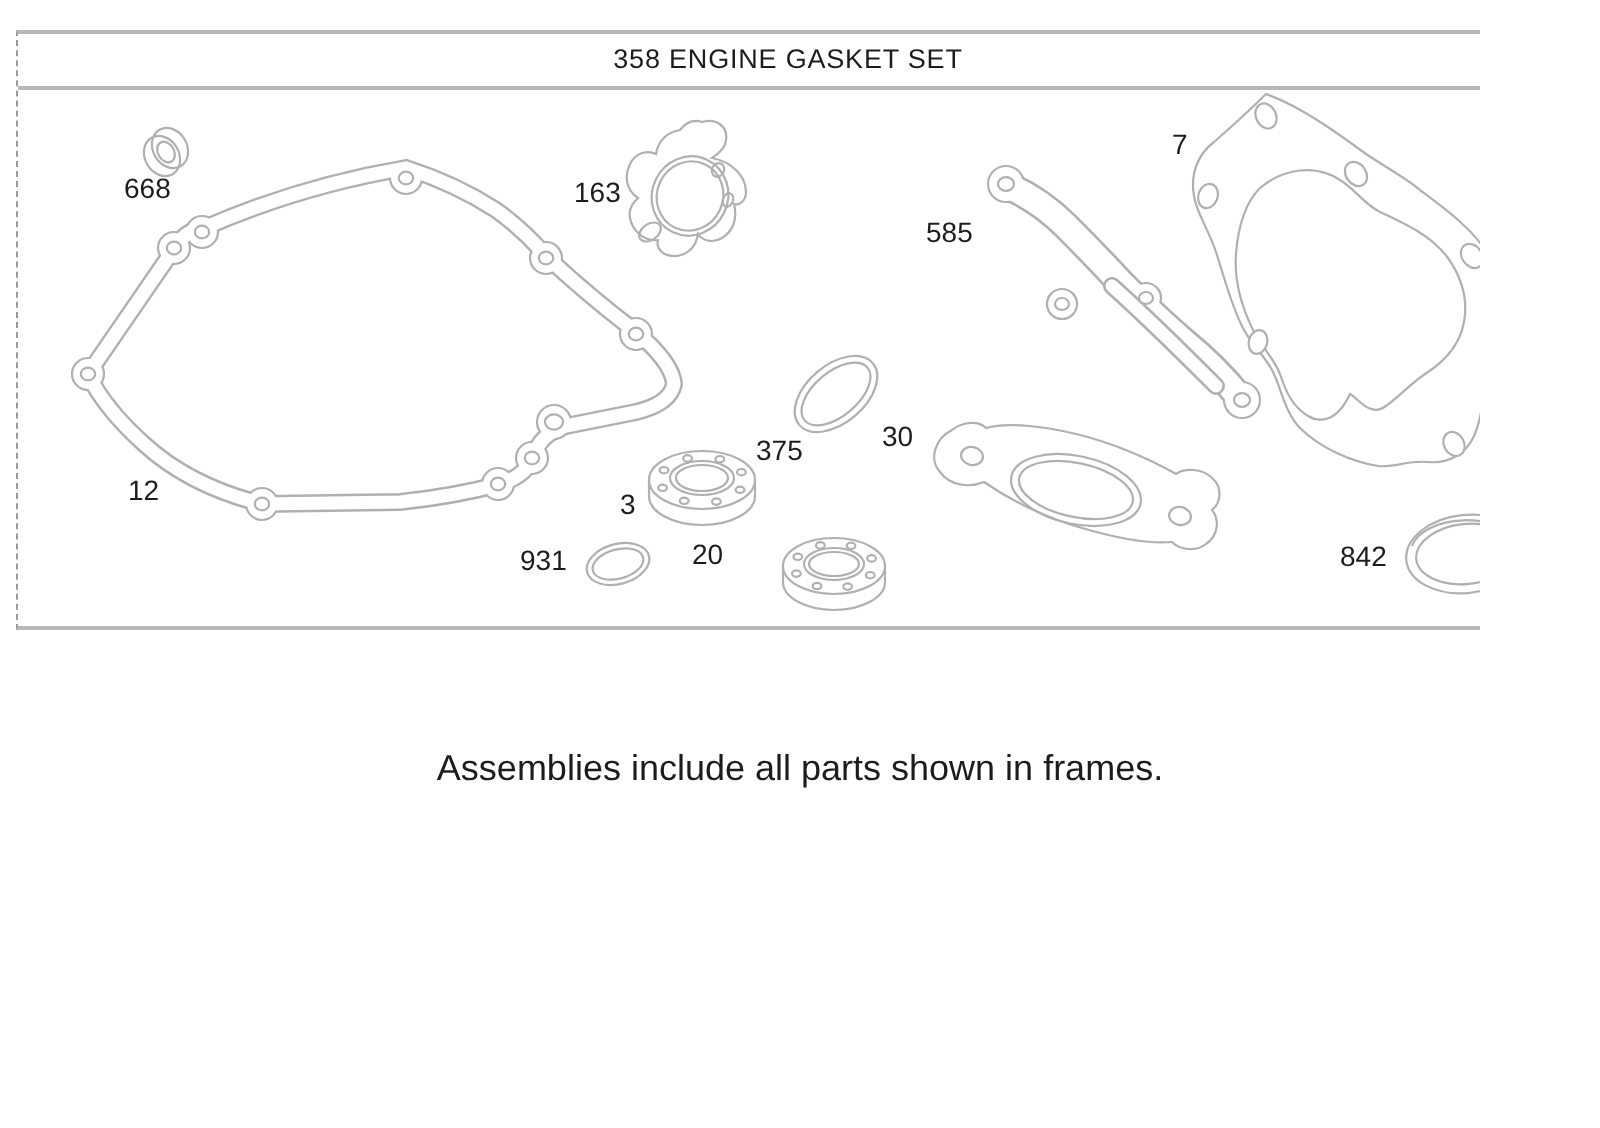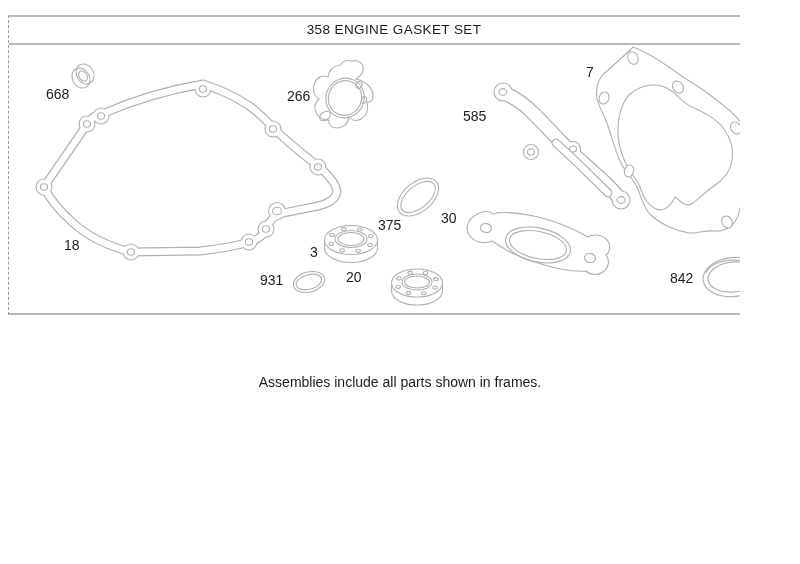--- a/index.html
+++ b/index.html
@@ -20,21 +20,21 @@
     text-align:center;line-height:26px;font-size:13.5px;letter-spacing:.4px;
     color:var(--label,#1c1c1c);
   }
   .art{position:absolute;left:0;top:0;width:800px;height:564px;}
   .part-label{
     position:absolute;font-size:14px;line-height:15px;color:var(--label,#1c1c1c);
     white-space:nowrap;
   }
   .caption{
     position:absolute;left:0;top:374px;width:800px;text-align:center;
-    font-size:14px;color:var(--label,#1c1c1c);
+    font-size:18px;color:var(--label,#1c1c1c);
   }
 </style>
 </head>
 <body>
 
 <div class="screen">
 
   <div class="frame">
     <div class="title-band">358 ENGINE GASKET SET</div>
   </div>
@@ -173,23 +173,23 @@
 
       <g>
         <ellipse cx="733" cy="277" rx="30" ry="19.5" transform="rotate(-6 733 277)"></ellipse>
         <ellipse cx="733" cy="277" rx="25" ry="15" transform="rotate(-6 733 277)"></ellipse>
         <path d="M706 273 A28 16 0 0 1 760 271"></path>
       </g>
 
     </g>
   </svg>
 
-  <div class="part-label" style="left:46px;top:87px">668</div>
-  <div class="part-label" style="left:64px;top:238px">18</div>
-  <div class="part-label" style="left:287px;top:89px">266</div>
+  <div class="part-label" style="left:62px;top:87px">668</div>
+  <div class="part-label" style="left:64px;top:238px">12</div>
+  <div class="part-label" style="left:287px;top:89px">163</div>
   <div class="part-label" style="left:463px;top:109px">585</div>
   <div class="part-label" style="left:586px;top:65px">7</div>
   <div class="part-label" style="left:378px;top:218px">375</div>
   <div class="part-label" style="left:441px;top:211px">30</div>
   <div class="part-label" style="left:310px;top:245px">3</div>
   <div class="part-label" style="left:260px;top:273px">931</div>
   <div class="part-label" style="left:346px;top:270px">20</div>
   <div class="part-label" style="left:670px;top:271px">842</div>
 
   <div class="caption">Assemblies include all parts shown in frames.</div>

